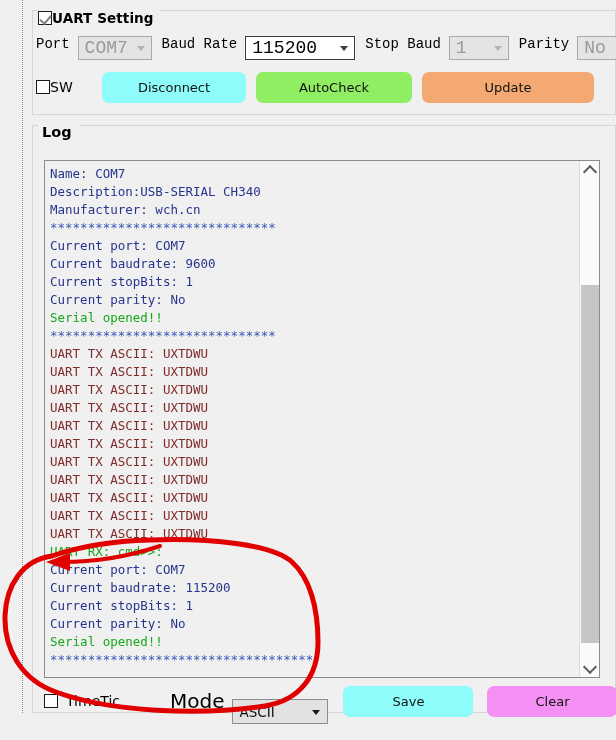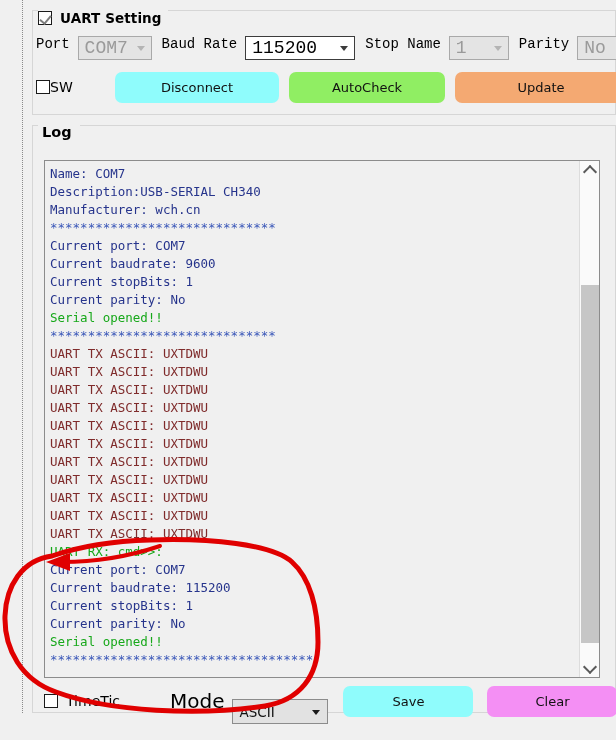--- a/index.html
+++ b/index.html
@@ -24,21 +24,21 @@
     position:absolute;left:32px;top:10px;width:584px;height:105px;
     border:1px solid #d6d6d6;border-top:none;
     box-sizing:border-box;
   }
   .grp-uart-topline{
     position:absolute;left:32px;top:10px;width:584px;height:1px;
     background:#d6d6d6;
   }
   .uart-legend{
     position:absolute;left:38px;top:8px;height:20px;
-    display:flex;align-items:center;gap:8px;
+    display:flex;align-items:center;gap:0;
     background:#f0f0f0;padding:0 6px 0 0;z-index:3;
   }
   .cbox{
     width:14px;height:14px;border:1px solid #1a1a1a;background:#fff;
     box-sizing:border-box;display:inline-block;position:relative;flex:none;
   }
   .cbox.checked::after{
     content:"";position:absolute;left:3px;top:1px;width:5px;height:9px;
     border:solid #7d7d7d;border-width:0 2px 2px 0;transform:rotate(40deg);
   }
@@ -75,21 +75,21 @@
     display:flex;align-items:center;white-space:nowrap;
   }
   .sw-wrap{display:flex;align-items:center;width:66px;overflow:hidden;flex:none;}
   .sw-label{font-size:14px;}
   .btn{
     height:31px;border:none;border-radius:7px;
     font-size:13px;font-family:"DejaVu Sans","Liberation Sans",sans-serif;
     color:#111;display:inline-flex;align-items:center;justify-content:center;
     cursor:pointer;flex:none;
   }
-  #btn-disconnect{width:164px;background:#8ffcfc;margin-left:13px;}
+  #btn-disconnect{width:144px;background:#8ffcfc;margin-left:0px;}
   #btn-autocheck{width:156px;background:#90ee63;margin-left:10px;}
   #btn-update{width:172px;background:#f4a972;margin-left:10px;}
 
   
   .grp-log{
     position:absolute;left:32px;top:125px;width:584px;height:588px;
     border:1px solid #d6d6d6;border-top:none;box-sizing:border-box;
   }
   .grp-log-topline{
     position:absolute;left:32px;top:125px;width:584px;height:1px;background:#d6d6d6;
@@ -184,21 +184,21 @@
       <span>COM7</span>
       <span class="arw"></span>
     </span>
 
     <span class="fld-label l2">Baud Rate</span>
     <span class="combo enabled" id="combo-baud">
       <span>115200</span>
       <span class="arw"></span>
     </span>
 
-    <span class="fld-label l2">Stop Name</span>
+    <span class="fld-label l2">Stop Baud</span>
     <span class="combo" id="combo-stop">
       <span>1</span>
       <span class="arw"></span>
     </span>
 
     <span class="fld-label l2">Parity</span>
     <span class="combo" id="combo-parity">
       <span>No</span>
       <span class="arw"></span>
     </span>

